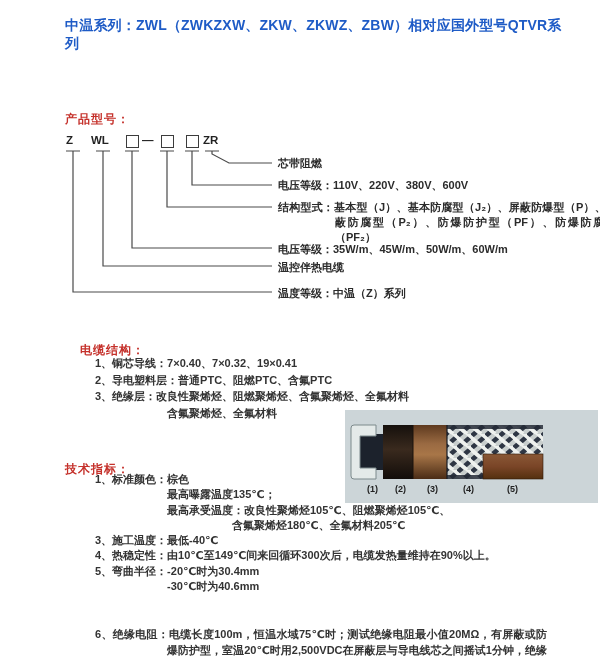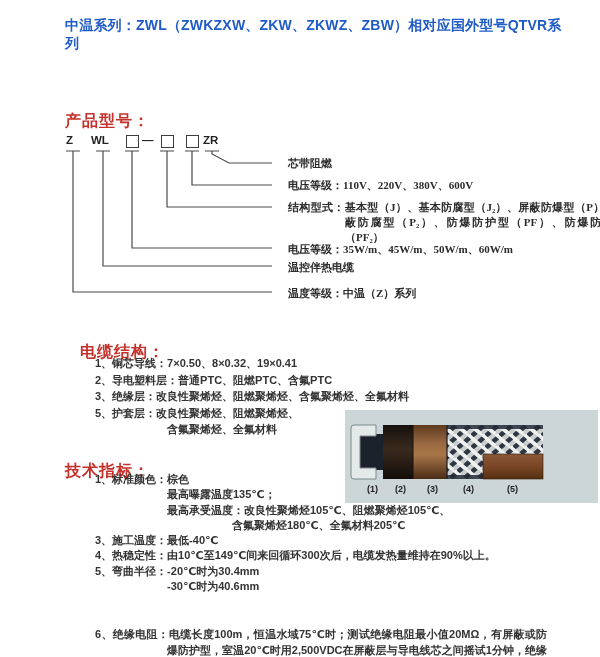--- a/index.html
+++ b/index.html
@@ -12,34 +12,34 @@
   .title {
     left:65px; top:17px; width:510px;
     font-size:14px; font-weight:bold; color:#1e5bc6; letter-spacing:0.2px;
   }
   .intro {
     left:65px; top:40px; width:483px;
     font-size:11.5px; line-height:17px; font-weight:600; color:#333;
     text-indent:84px; text-align:justify;
   }
   .sec-heading {
-    font-size:16px; font-weight:bold; color:#c5312b; letter-spacing:1px;
+    font-size:12px; font-weight:bold; color:#c5312b; letter-spacing:1px;
   }
   
   .diagram { left:0; top:130px; width:600px; height:178px; }
   .code-part {
     position:absolute; top:4px; font-size:11.5px; font-weight:bold; color:#222;
   }
   .mbox {
     position:absolute; top:5px; width:11px; height:11px;
     border:1.5px solid #3c3c3c; background:#fff;
   }
   .dlabel {
-    position:absolute; left:288px; font-size:11px; line-height:14px;
-    font-weight:600; color:#2b2b2b; white-space:nowrap;font-family:Liberation Serif, serif;
+    position:absolute; left:278px; font-size:11px; line-height:14px;
+    font-weight:600; color:#2b2b2b; white-space:nowrap;
   }
   .dlabel.wrap {
     white-space:normal; width:282px; line-height:15px;
     padding-left:57px; text-indent:-57px; text-align:justify;
   }
   .dsvg { position:absolute; left:0; top:0; }
   
   .cable-list {
     left:95px; top:355px; width:470px;
     font-size:11px; line-height:16.5px; font-weight:600; color:#333;
@@ -101,24 +101,23 @@
     <div class="dlabel" style="top:48px;">电压等级：110V、220V、380V、600V</div>
     <div class="dlabel wrap" style="top:70px;">结构型式：基本型（J）、基本防腐型（J₂）、屏蔽防爆型（P）、屏蔽防腐型（P₂）、防爆防护型（PF）、防爆防腐型（PF₂）</div>
     <div class="dlabel" style="top:112px;">电压等级：35W/m、45W/m、50W/m、60W/m</div>
     <div class="dlabel" style="top:130px;">温控伴热电缆</div>
     <div class="dlabel" style="top:156px;">温度等级：中温（Z）系列</div>
   </div>
 
   <div class="abs sec-heading" style="left:80px; top:342px;">电缆结构：</div>
 
   <div class="abs cable-list">
-    <div>1、铜芯导线：7×0.50、8×0.32、19×0.41</div>
+    <div>1、铜芯导线：7×0.40、7×0.32、19×0.41</div>
     <div>2、导电塑料层：普通PTC、阻燃PTC、含氟PTC</div>
     <div>3、绝缘层：改良性聚烯烃、阻燃聚烯烃、含氟聚烯烃、全氟材料</div>
-    <div>5、护套层：改良性聚烯烃、阻燃聚烯烃、</div>
     <div class="ind1">含氟聚烯烃、全氟材料</div>
   </div>
 
   <div class="abs figure">
     <svg width="253" height="93" viewBox="0 0 253 93">
       <defs>
         <linearGradient id="darkLayer" x1="0" y1="0" x2="0" y2="1">
           <stop offset="0" stop-color="#15100c"></stop>
           <stop offset="0.45" stop-color="#3a2a1e"></stop>
           <stop offset="1" stop-color="#120d0a"></stop>

